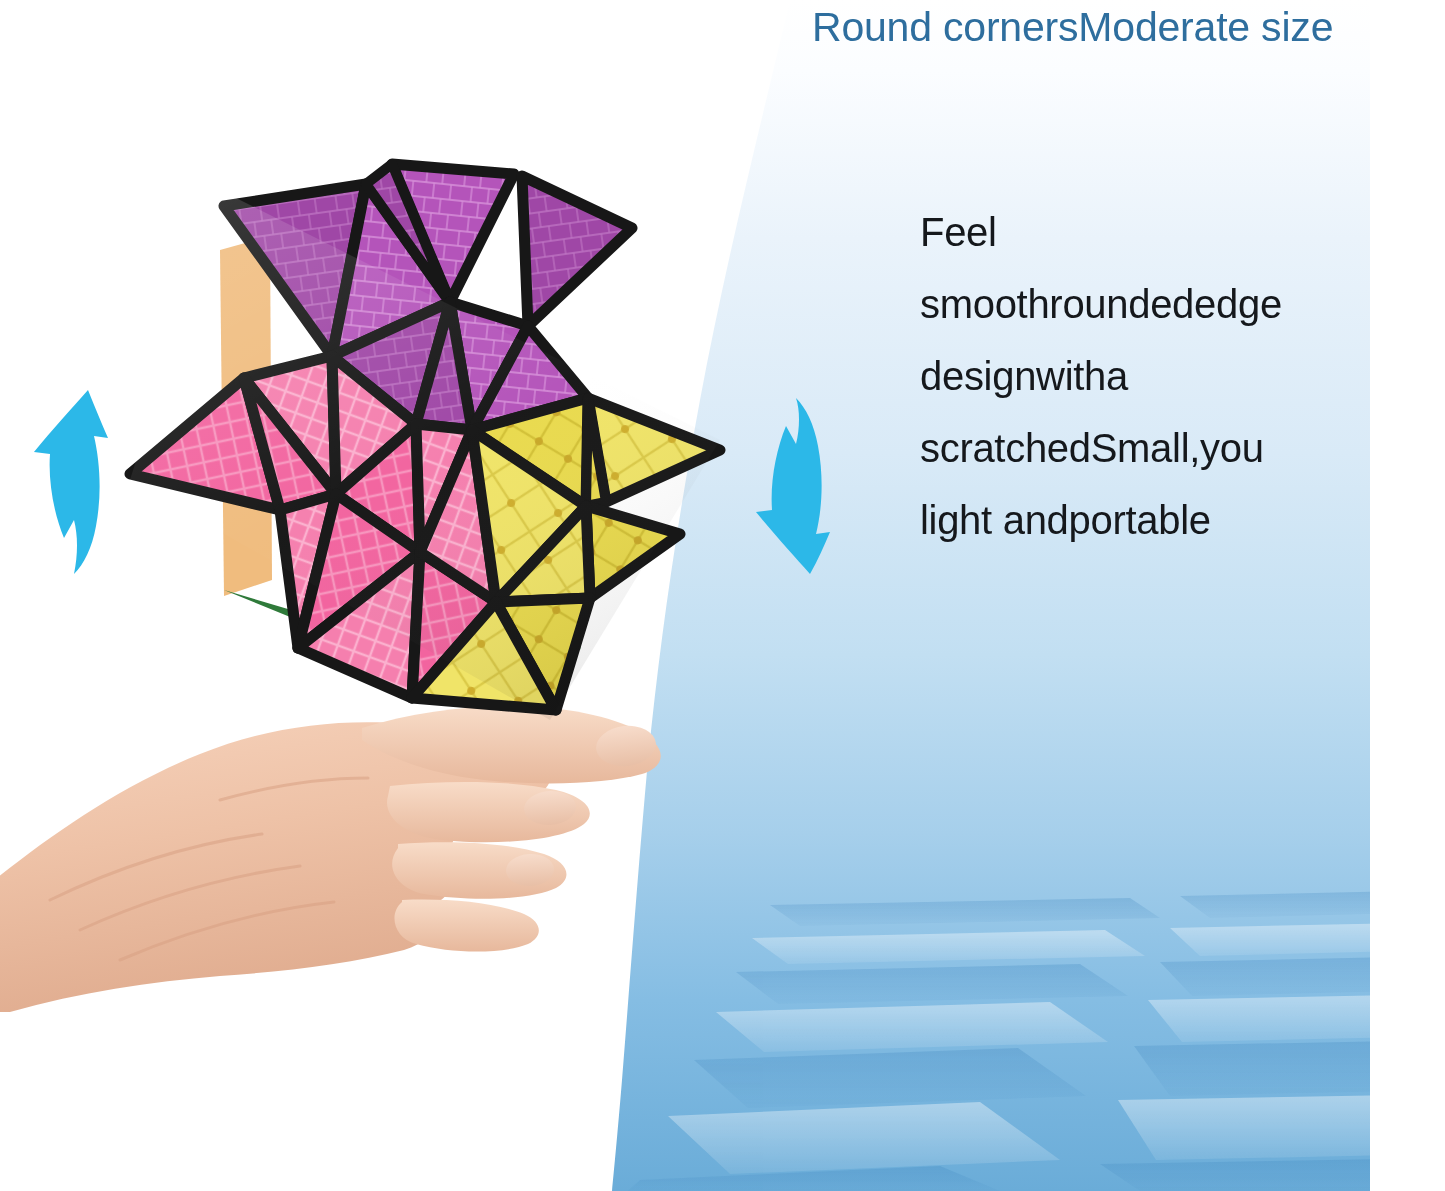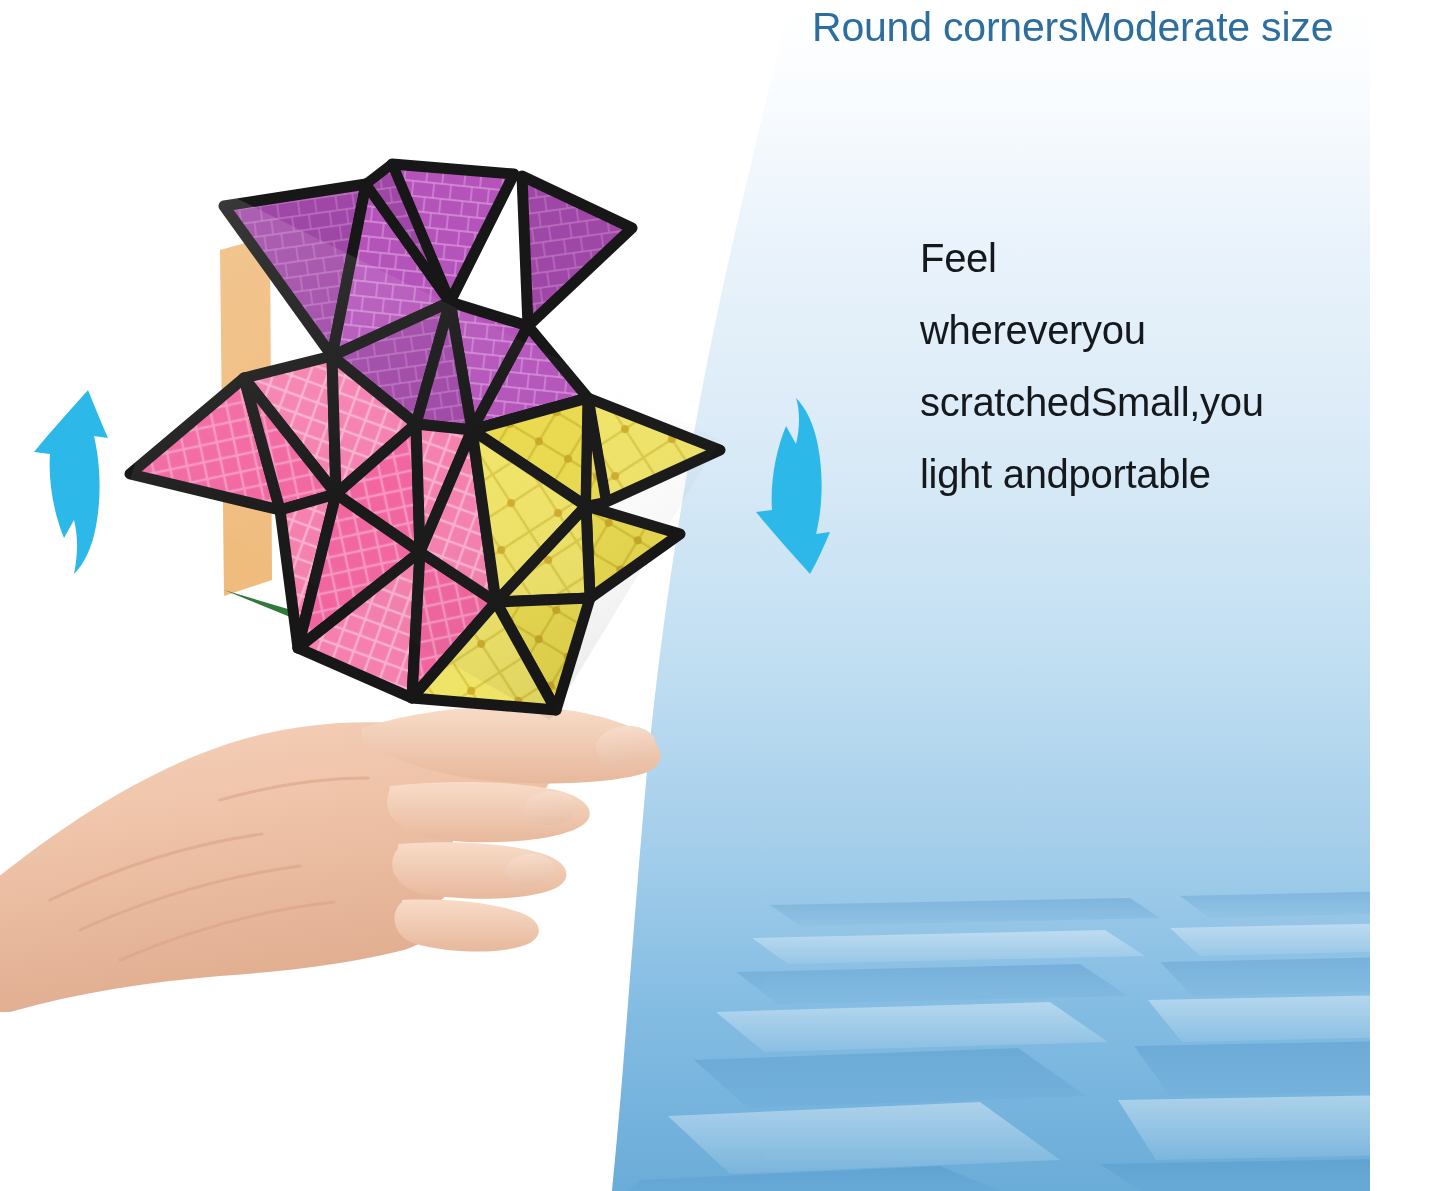--- a/index.html
+++ b/index.html
@@ -19,21 +19,21 @@
     left:812px; top:4px;
     width:620px;
     font-size:41px;
     font-weight:400;
     letter-spacing:-0.2px;
     color:#2E6E9E;
     white-space:nowrap;
   }
   .body-copy {
     position:absolute;
-    left:920px; top:222px;
+    left:920px; top:196px;
     width:500px;
     font-size:40px;
     line-height:72px;
     color:#15181c;
     letter-spacing:-0.3px;
   }
   .body-copy .ln { display:block; white-space:nowrap; }
 
   
   .arrow { position:absolute; }
@@ -107,21 +107,22 @@
           <path d="M 640 1180 L 940 1166 L 1000 1191 L 628 1191 Z" fill="url(#tileDark)"></path>
           <path d="M 1100 1164 L 1445 1158 L 1445 1191 L 1140 1191 Z" fill="url(#tileDark)"></path>
         </g>
       </g>
     </svg>
 
     <div class="panel-title">Round cornersModerate size</div>
 
     <div class="body-copy">
       <span class="ln">Feel</span>
-      <span class="ln">whereveryou</span>
+      <span class="ln">smoothroundededge</span>
+      <span class="ln">designwitha</span>
       <span class="ln">scratchedSmall,you</span>
       <span class="ln">light andportable</span>
     </div>
   </div>
 
   <div class="arrow left">
     <svg viewBox="0 0 108 190" width="108" height="190" xmlns="http://www.w3.org/2000/svg">
       <path d="M 62 4
                C 70 24, 76 38, 82 52
                L 68 50

